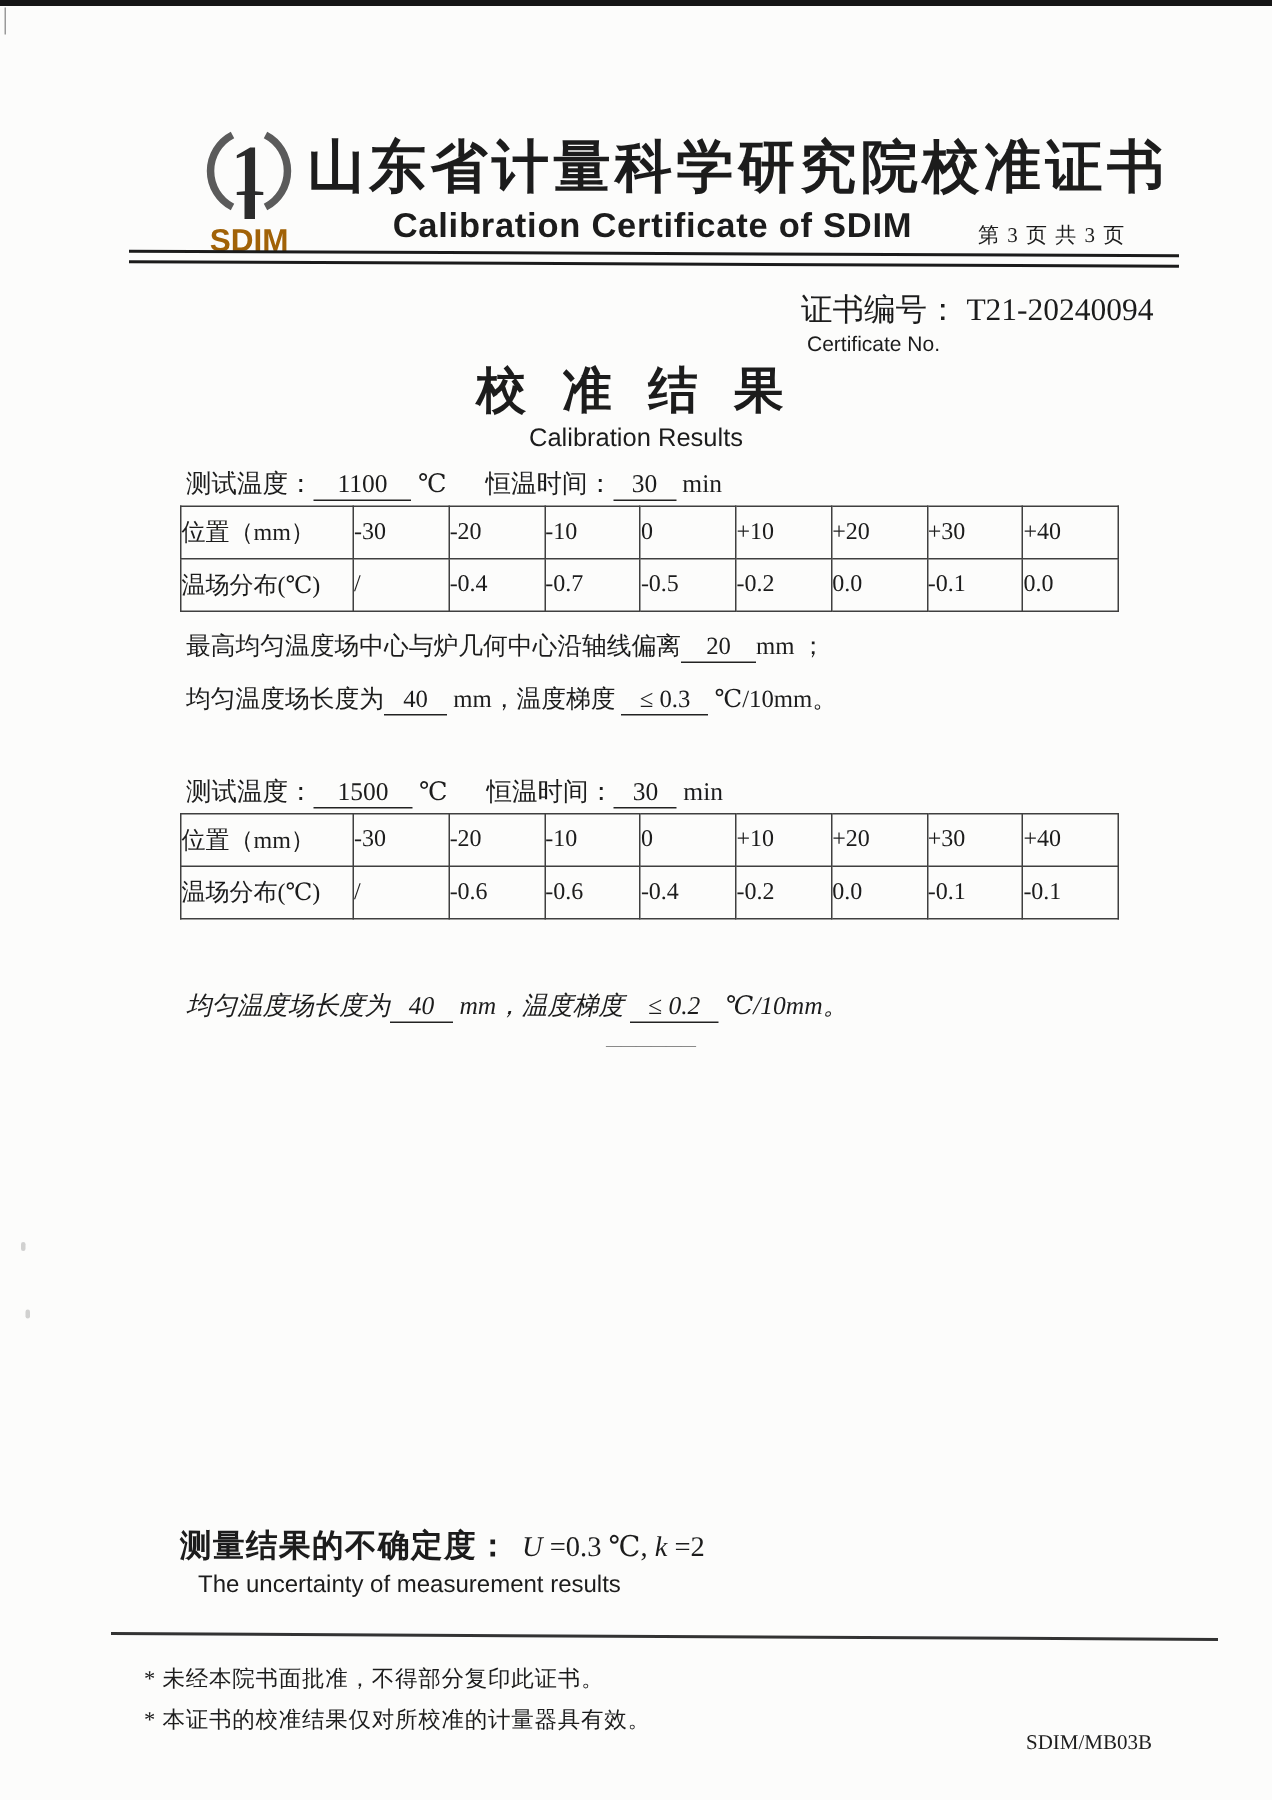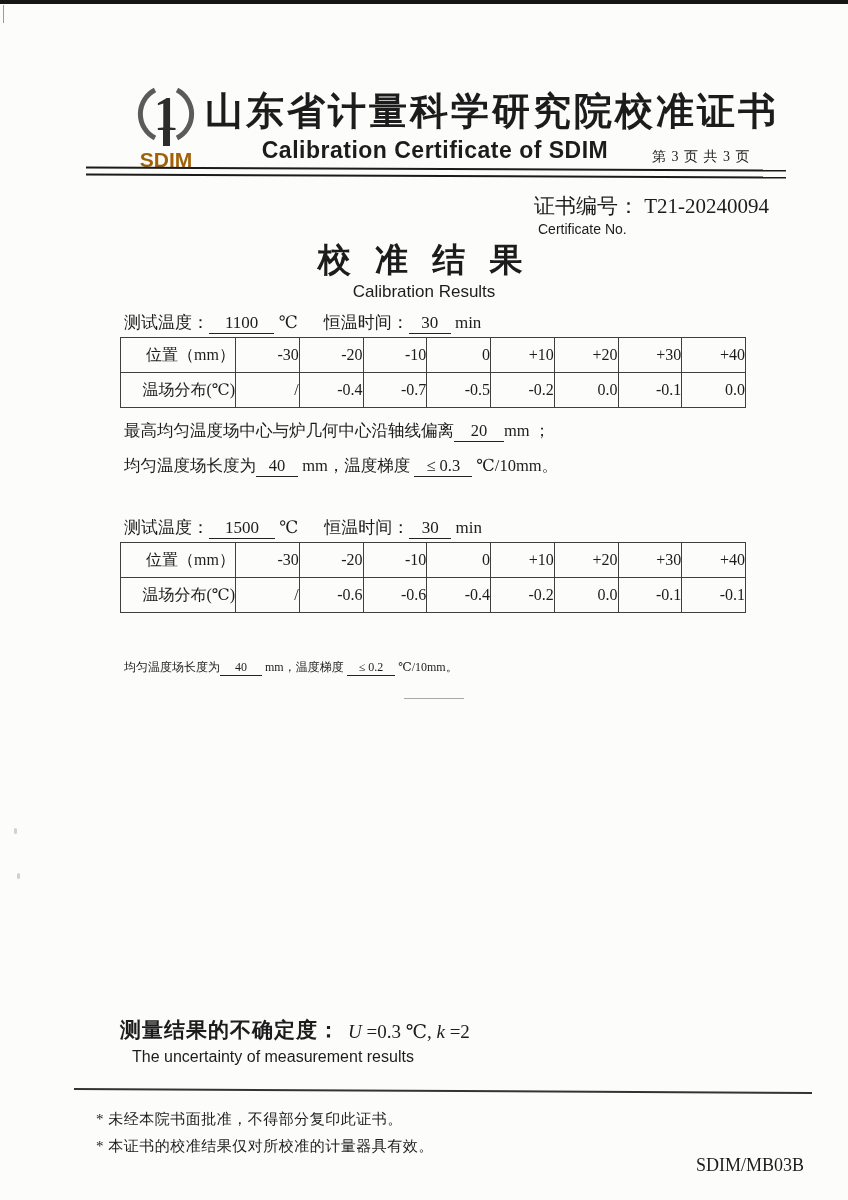--- a/index.html
+++ b/index.html
@@ -23,31 +23,31 @@
   .cert-no{left:534px;top:192px;font-size:21px;white-space:nowrap;}
   .cert-no-en{left:538px;top:221px;font-family:"Liberation Sans",sans-serif;font-size:14px;}
   .results-cn{left:0;top:238px;width:848px;text-align:center;font-size:33px;font-weight:bold;letter-spacing:8px;}
   .results-en{left:0;top:282px;width:848px;text-align:center;font-family:"Liberation Sans",sans-serif;font-size:17px;}
   
   .line{font-size:17px;white-space:nowrap;}
   .blank{display:inline-block;border-bottom:1px solid #222;padding:0 16px;min-width:18px;text-align:center;}
   .blank.narrow{padding:0 12px;}
   .gap{display:inline-block;width:26px;}
   .cal-table{border-collapse:collapse;table-layout:fixed;width:626px;}
-  .cal-table td{border:1px solid #3f3f3f;height:34px;text-align:right;font-size:16px;padding:0;}
+  .cal-table td{border:1px solid #3f3f3f;height:34px;text-align:left;font-size:16px;padding:0;}
   .cal-table td.hdr{width:114px;}
   .sep{color:#666;font-size:10px;letter-spacing:0;}
   
   .unc-cn{left:120px;top:1016px;font-family:"Liberation Sans",sans-serif;font-weight:bold;font-size:21px;letter-spacing:1px;}
   .unc-val{left:348px;top:1020px;font-size:19px;white-space:nowrap;}
   .unc-val .it{font-style:italic;}
   .unc-en{left:132px;top:1048px;font-family:"Liberation Sans",sans-serif;font-size:16px;}
   .rule-footer{left:74px;top:1090px;width:738px;border-top:2px solid #333;transform:rotate(.3deg);}
   .fn{left:96px;font-size:15px;letter-spacing:.5px;}
-  .form-code{left:684px;top:1155px;font-size:18px;margin-left:12px;}
+  .form-code{left:684px;top:1155px;font-size:14px;}
 </style>
 </head>
 <body>
 
 <div class="page">
 
   <div class="abs scan-top"></div>
   <div class="abs scan-tick"></div>
 
   <div class="abs logo">
@@ -135,21 +135,21 @@
       <td>-0.6</td>
       <td>-0.4</td>
       <td>-0.2</td>
       <td>0.0</td>
       <td>-0.1</td>
       <td>-0.1</td>
     </tr>
   </tbody>
     </table>
 
-  <div class="abs line" style="left:124px;top:659px;font-size:12px;">
+  <div class="abs line" style="left:124px;top:659px;font-size:17px;font-style:italic;">
     <span>均匀温度场长度为</span><span class="blank narrow">40</span> <span>mm，温度梯度</span> <span class="blank narrow">≤ 0.2</span> <span>℃/10mm。</span>
   </div>
 
   <div class="abs sep" style="left:404px;top:692px;">——————</div>
 
   <div class="abs speck" style="left:14px;top:828px;"></div>
   <div class="abs speck" style="left:17px;top:873px;"></div>
 
   <div class="abs unc-cn">测量结果的不确定度：</div>
   <div class="abs unc-val">

